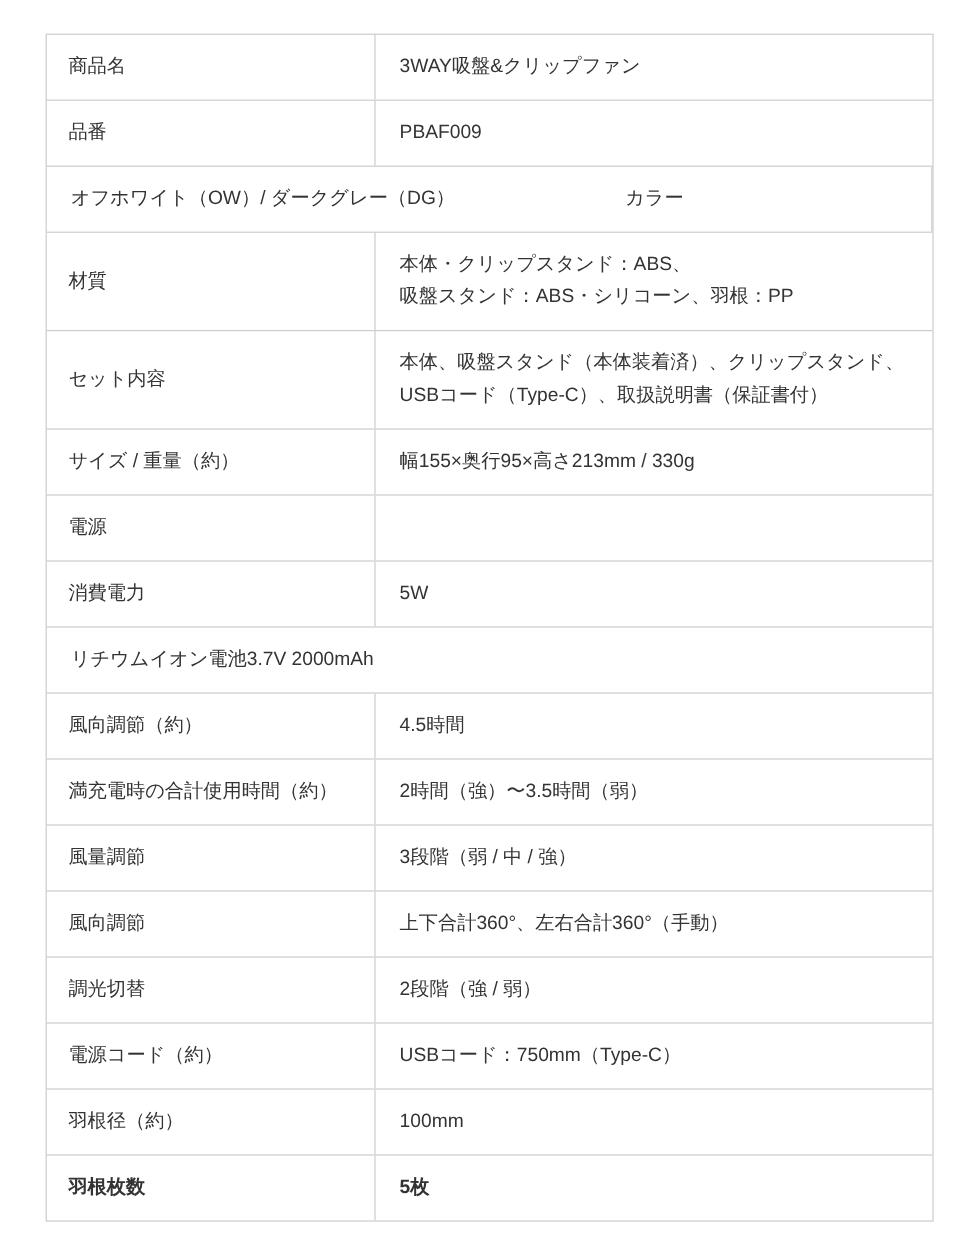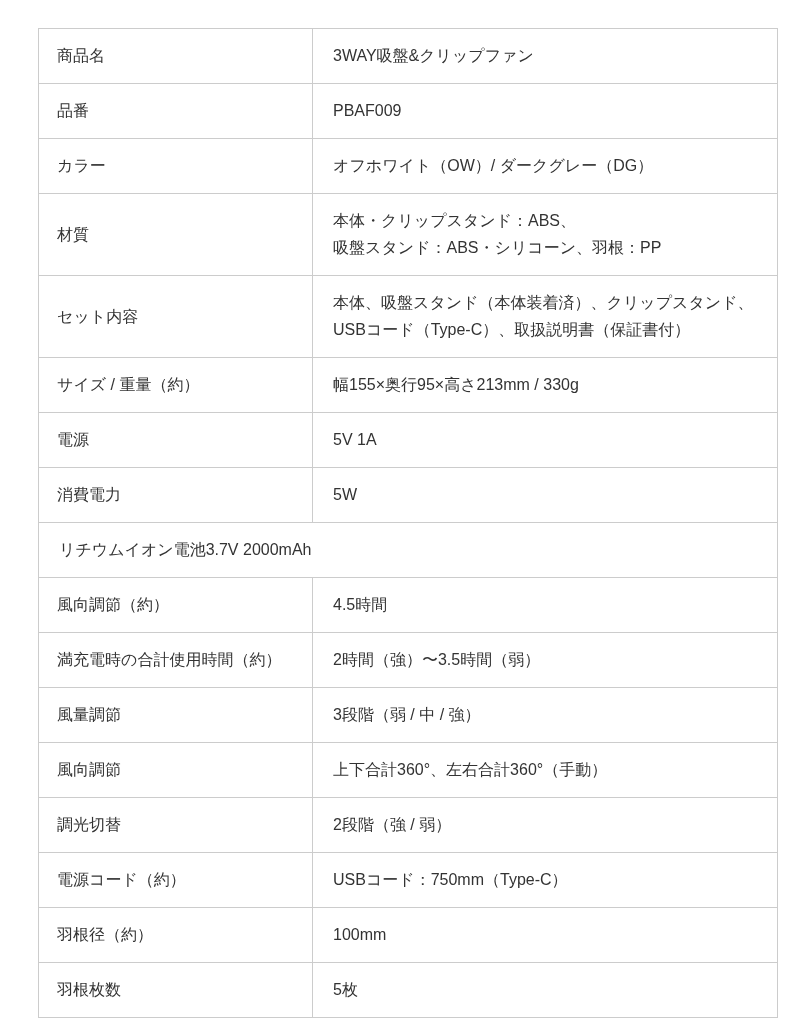--- a/index.html
+++ b/index.html
@@ -21,20 +21,21 @@
     width: 740px;
     border: 1px solid #cccccc;
     background: #ffffff;
   }
   .row {
     display: flex;
     border-bottom: 1px solid #cccccc;
   }
   .row:last-child {
     border-bottom: none;
+    font-weight: bold;
   }
   .cell {
     font-size: 16px;
     line-height: 27px;
     color: #333333;
     padding: 13px 20px 14px 20px;
     min-height: 54px;
     display: flex;
     align-items: center;
   }
@@ -55,40 +56,39 @@
 <div class="spec-table" id="spec-table">
     <div class="row">
       <div class="cell label-cell">商品名</div>
       <div class="cell value-cell">3WAY吸盤&amp;クリップファン</div>
     </div>
     <div class="row">
       <div class="cell label-cell">品番</div>
       <div class="cell value-cell">PBAF009</div>
     </div>
     <div class="row">
+      <div class="cell value-cell">オフホワイト（OW）/ ダークグレー（DG）</div>
       <div class="cell label-cell">カラー</div>
-      <div class="cell value-cell">オフホワイト（OW）/ ダークグレー（DG）</div>
     </div>
     <div class="row">
       <div class="cell label-cell">材質</div>
       <div class="cell value-cell">本体・クリップスタンド：ABS、
 吸盤スタンド：ABS・シリコーン、羽根：PP</div>
     </div>
     <div class="row">
       <div class="cell label-cell">セット内容</div>
       <div class="cell value-cell">本体、吸盤スタンド（本体装着済）、クリップスタンド、
 USBコード（Type-C）、取扱説明書（保証書付）</div>
     </div>
     <div class="row">
       <div class="cell label-cell">サイズ / 重量（約）</div>
       <div class="cell value-cell">幅155×奥行95×高さ213mm / 330g</div>
     </div>
     <div class="row">
       <div class="cell label-cell">電源</div>
-      <div class="cell value-cell">5V 1A</div>
     </div>
     <div class="row">
       <div class="cell label-cell">消費電力</div>
       <div class="cell value-cell">5W</div>
     </div>
     <div class="row">
       <div class="cell value-cell">リチウムイオン電池3.7V 2000mAh</div>
     </div>
     <div class="row">
       <div class="cell label-cell">風向調節（約）</div>

